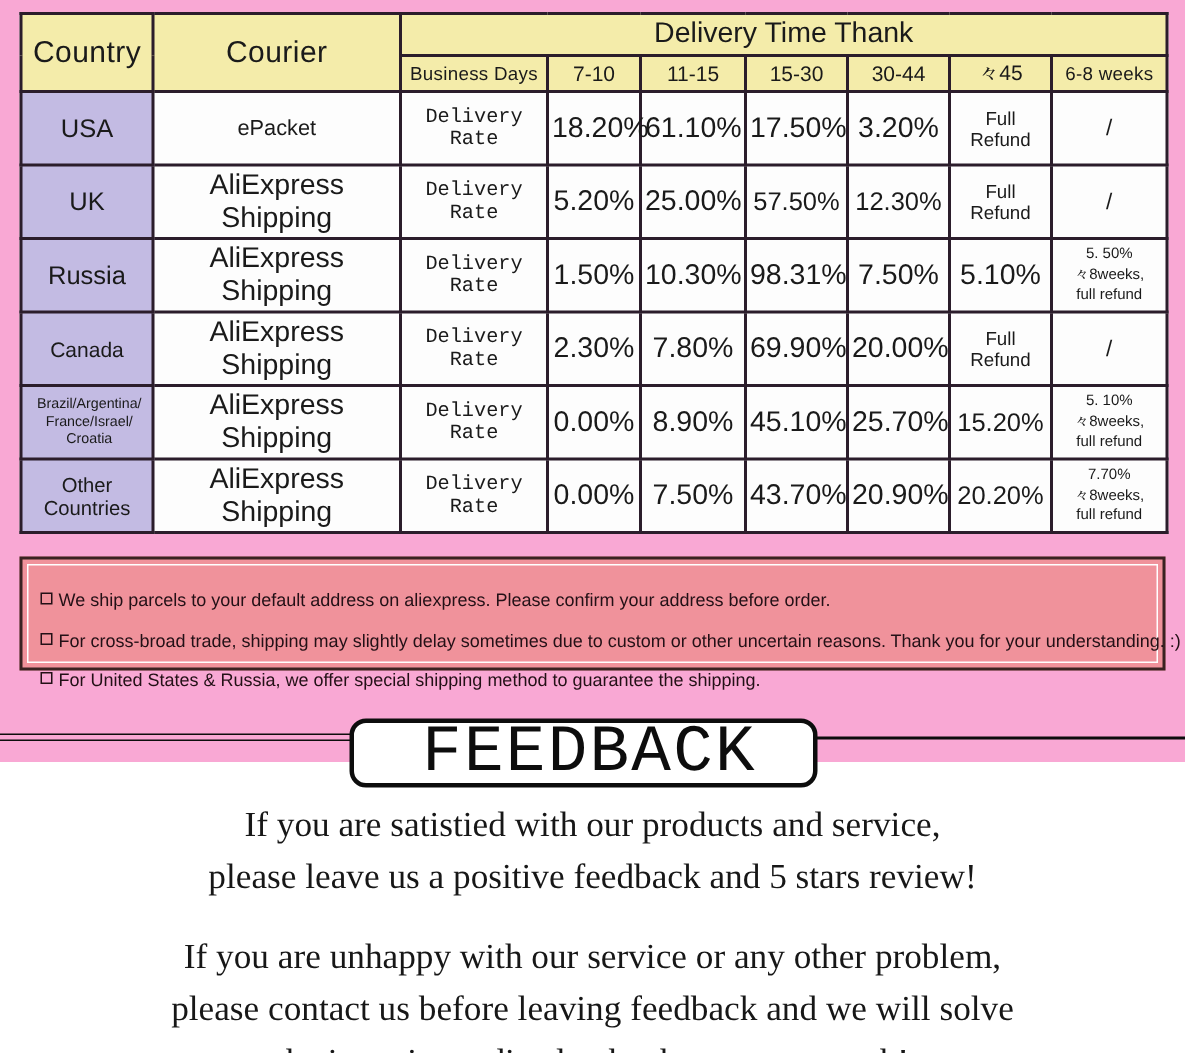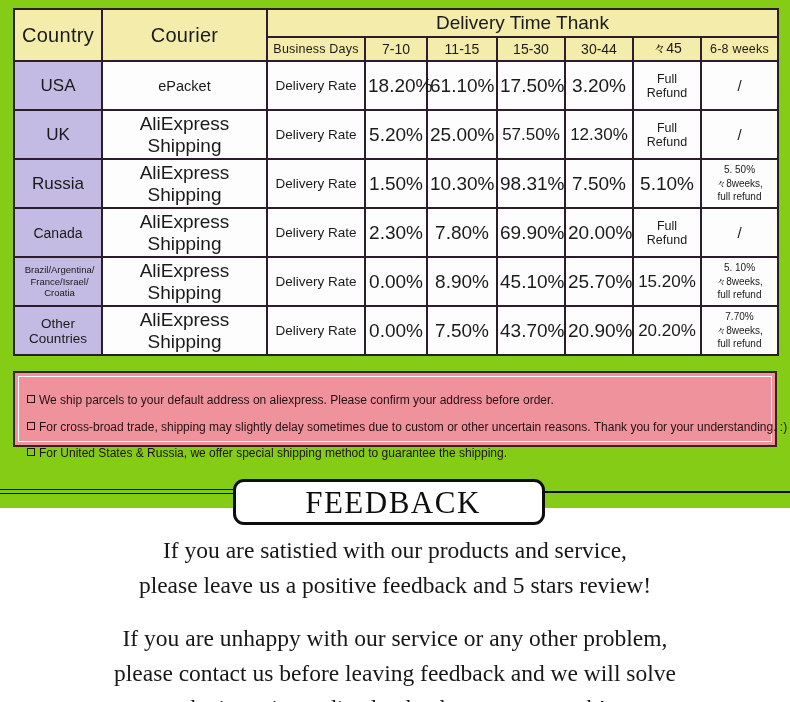--- a/index.html
+++ b/index.html
@@ -3,21 +3,21 @@
 <meta charset="utf-8">
 <style>
   * { box-sizing: border-box; }
   html, body {
     margin: 0; padding: 0;
     background: #ffffff;
     width: 790px; height: 702px;
     font-family: "Liberation Sans", sans-serif;
     overflow: hidden;
   }
-  .page { position: relative; width: 790px; height: 508px; background: #84cc16; }
+  .page { position: relative; width: 790px; height: 508px; background: #f9a8d4; }
 
   
   .table-wrap {
     position: absolute; left: 13px; top: 8px; width: 764px;
   }
   table.ship {
     border-collapse: collapse;
     table-layout: fixed;
     width: 764px;
     background: #ffffff;
@@ -37,21 +37,21 @@
   .hd-small { font-size: 12.5px; letter-spacing: .2px; }
   .hd-sub { font-size: 14px; }
   .country-cell {
     background: #c3bbe3 !important;
     font-size: 17px;
   }
   .country-cell.tiny { font-size: 9.5px; line-height: 1.25; text-align: center; padding-left: 5px; }
   .country-cell.small { font-size: 14px; }
   .courier-cell { font-size: 19px; }
   .courier-cell.epacket { font-size: 14.5px; }
-  .rate-label { font-size: 13.5px; }
+  .rate-label { font-size: 13.5px; font-family: Liberation Mono, monospace; }
   .pct { font-size: 19px; }
   .pct.sm { font-size: 17px; margin-top: 8px; }
   .full-refund { font-size: 12.5px; }
   .slash { font-size: 15px; color: #555; }
   .weeks-note { font-size: 10px; line-height: 1.35; color: #1a1a1a; }
 
   tr.body-row { height: 49px; }
 
   
   .note-box {
@@ -97,22 +97,22 @@
   }
   .fb-box {
     position: absolute; left: 233px; top: 479px;
     width: 312px; height: 46px;
     border: 3.4px solid #0d0d0d;
     border-radius: 11px;
     background: #ffffff;
     display: flex; align-items: center; justify-content: center;
   }
   .fb-title {
-    font-family: Liberation Serif, serif;
-    font-size: 31px;
+    font-family: Liberation Mono, monospace;
+    font-size: 44px;
     letter-spacing: 1.5px;
     color: #0d0d0d;
     line-height: 1;
     margin-left: 8px;
   }
 
   
   .fb-body {
     position: absolute; left: 0; top: 533px; width: 790px;
     text-align: center;

